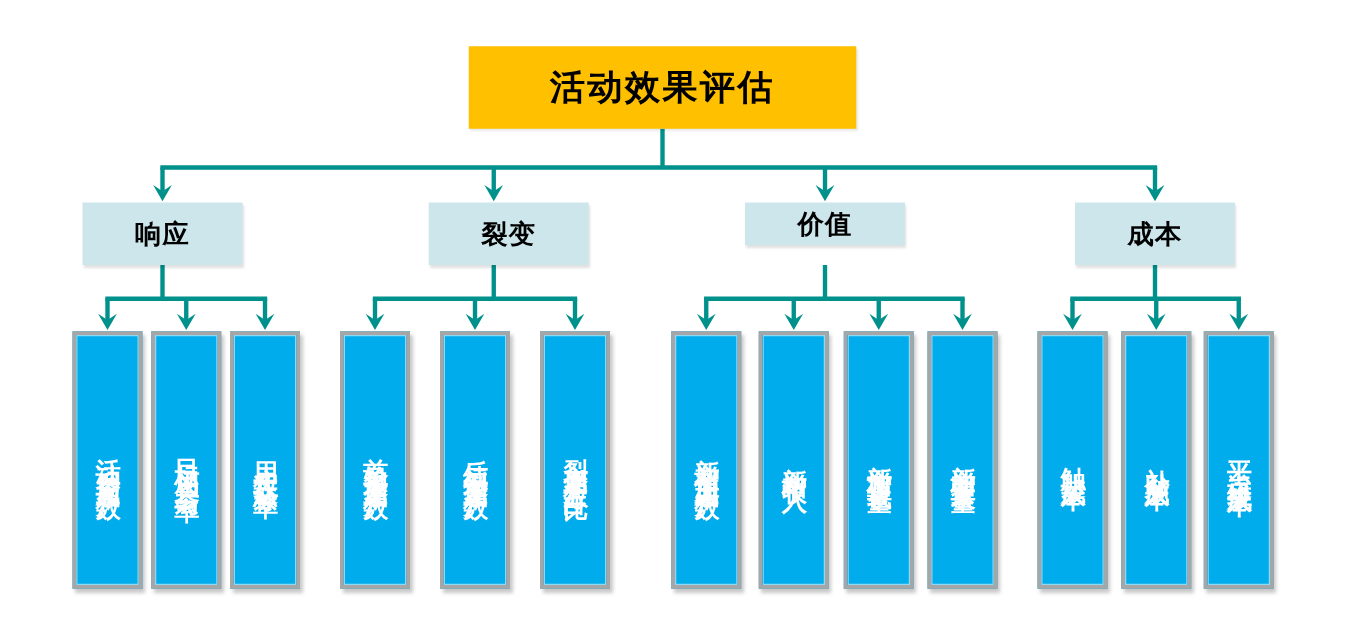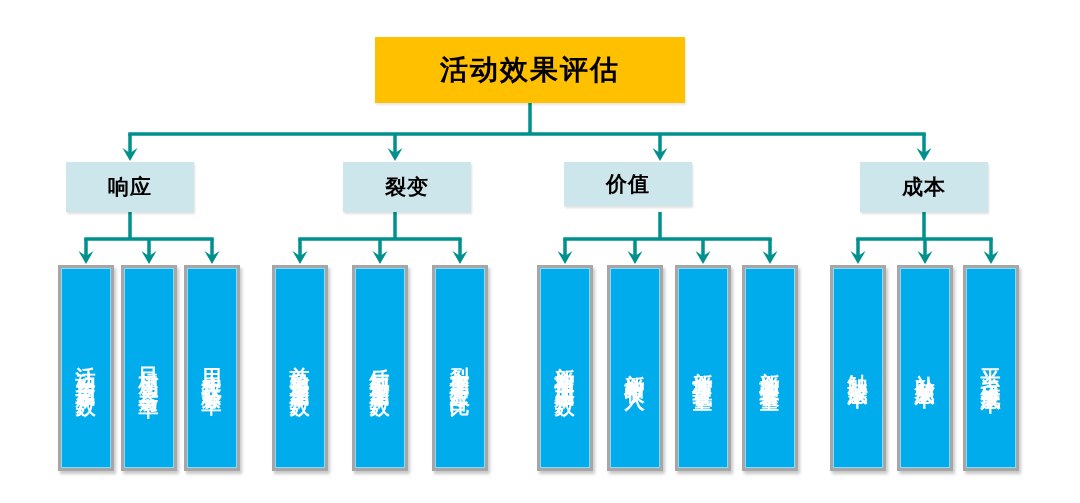--- a/index.html
+++ b/index.html
@@ -132,21 +132,21 @@
     </div>
     <div class="node leaf-node" style="left: 272px; top: 265px; width: 56px; height: 206px;">
       <span class="vtext">首轮裂变用户数</span>
     </div>
     <div class="node leaf-node" style="left: 352px; top: 265px; width: 56px; height: 206px;">
       <span class="vtext">后续裂变用户数</span>
     </div>
     <div class="node leaf-node" style="left: 432px; top: 265px; width: 56px; height: 206px;">
       <span class="vtext">裂变用户数占比</span>
     </div>
-    <div class="node branch-node" style="left: 564px; top: 162px; width: 128px; height: 44px;">
+    <div class="node branch-node" style="left: 596px; top: 162px; width: 128px; height: 34px;">
       <span>价值</span>
     </div>
     <div class="node leaf-node" style="left: 537px; top: 265px; width: 56px; height: 206px;">
       <span class="vtext">新增注册用户数</span>
     </div>
     <div class="node leaf-node" style="left: 607px; top: 265px; width: 56px; height: 206px;">
       <span class="vtext">新增收入</span>
     </div>
     <div class="node leaf-node" style="left: 675px; top: 265px; width: 56px; height: 206px;">
       <span class="vtext">新增下载量</span>

